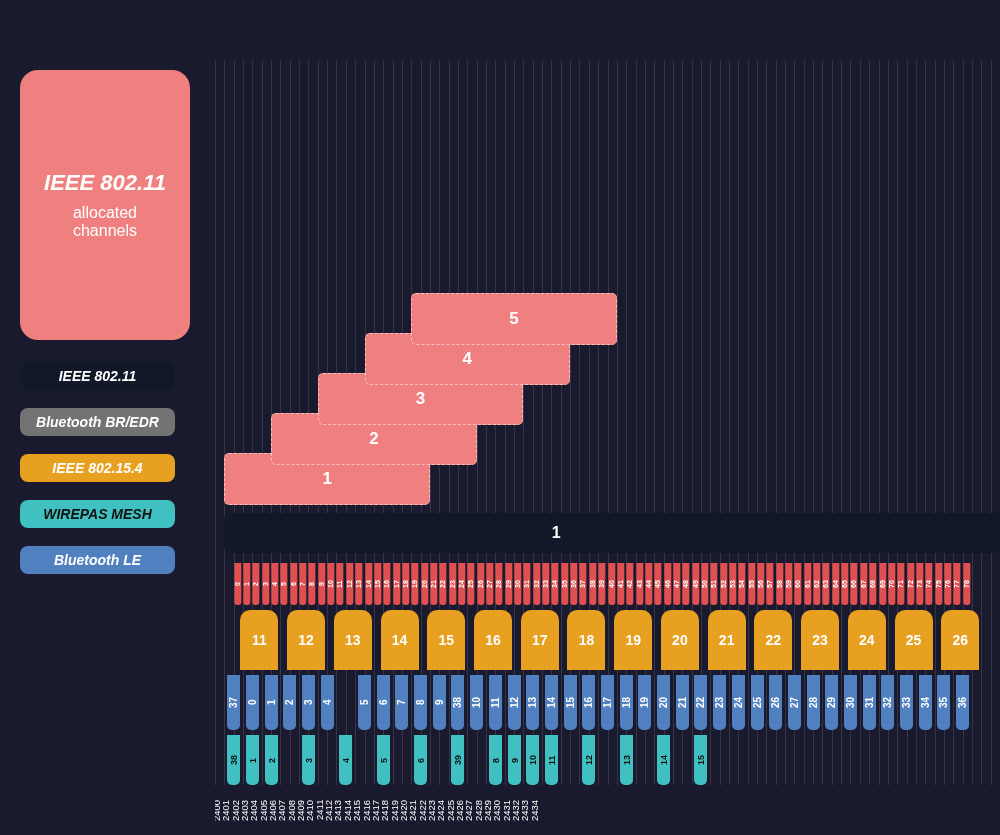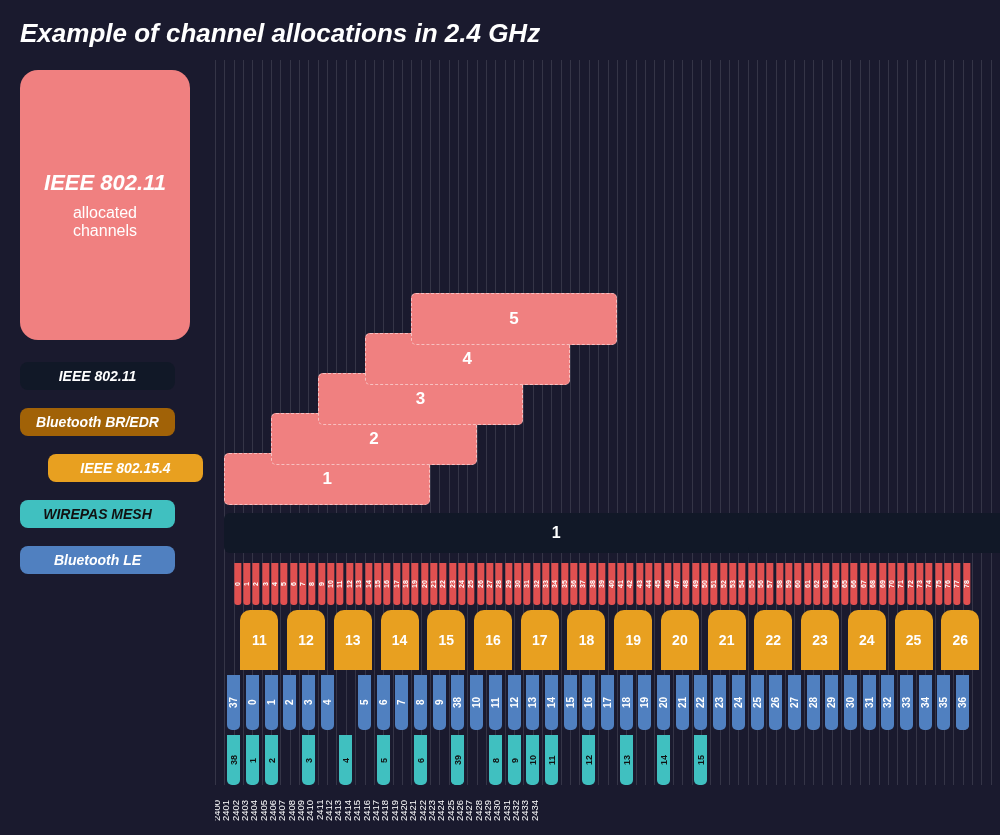--- a/index.html
+++ b/index.html
@@ -84,37 +84,36 @@
       padding: 6px 14px;
       font-weight: bold;
       font-size: 14px;
       font-style: italic;
       color: white;
       min-width: 155px;
       text-align: center;
     }
 
     .badge-ieee80211 { background: #111827; }
-    .badge-bt-bredr { background: #a16207; }
-    .badge-ieee802154 { background: #e8a020; color: white; margin-left: 28px; }
+    .badge-bt-bredr { background: #737373; }
+    .badge-ieee802154 { background: #e8a020; color: white; }
     .badge-bt-le { background: #5080c0; }
     .badge-wirepas { background: #40c0c0; color: #111; }
 
     
     .viz-area {
       flex: 1;
       position: relative;
       overflow: hidden;
     }
   </style>
 </head>
 <body>
 
 <div class="main-container">
-  <div class="title">Example of channel allocations in 2.4 GHz</div>
 
   <div class="chart-area">
 
     <div class="legend">
       <div class="legend-ieee-box">
         <div class="label1">IEEE 802.11</div>
         <div class="label2">allocated<br>channels</div>
       </div>
 
       <div style="margin-top: 22px;">

